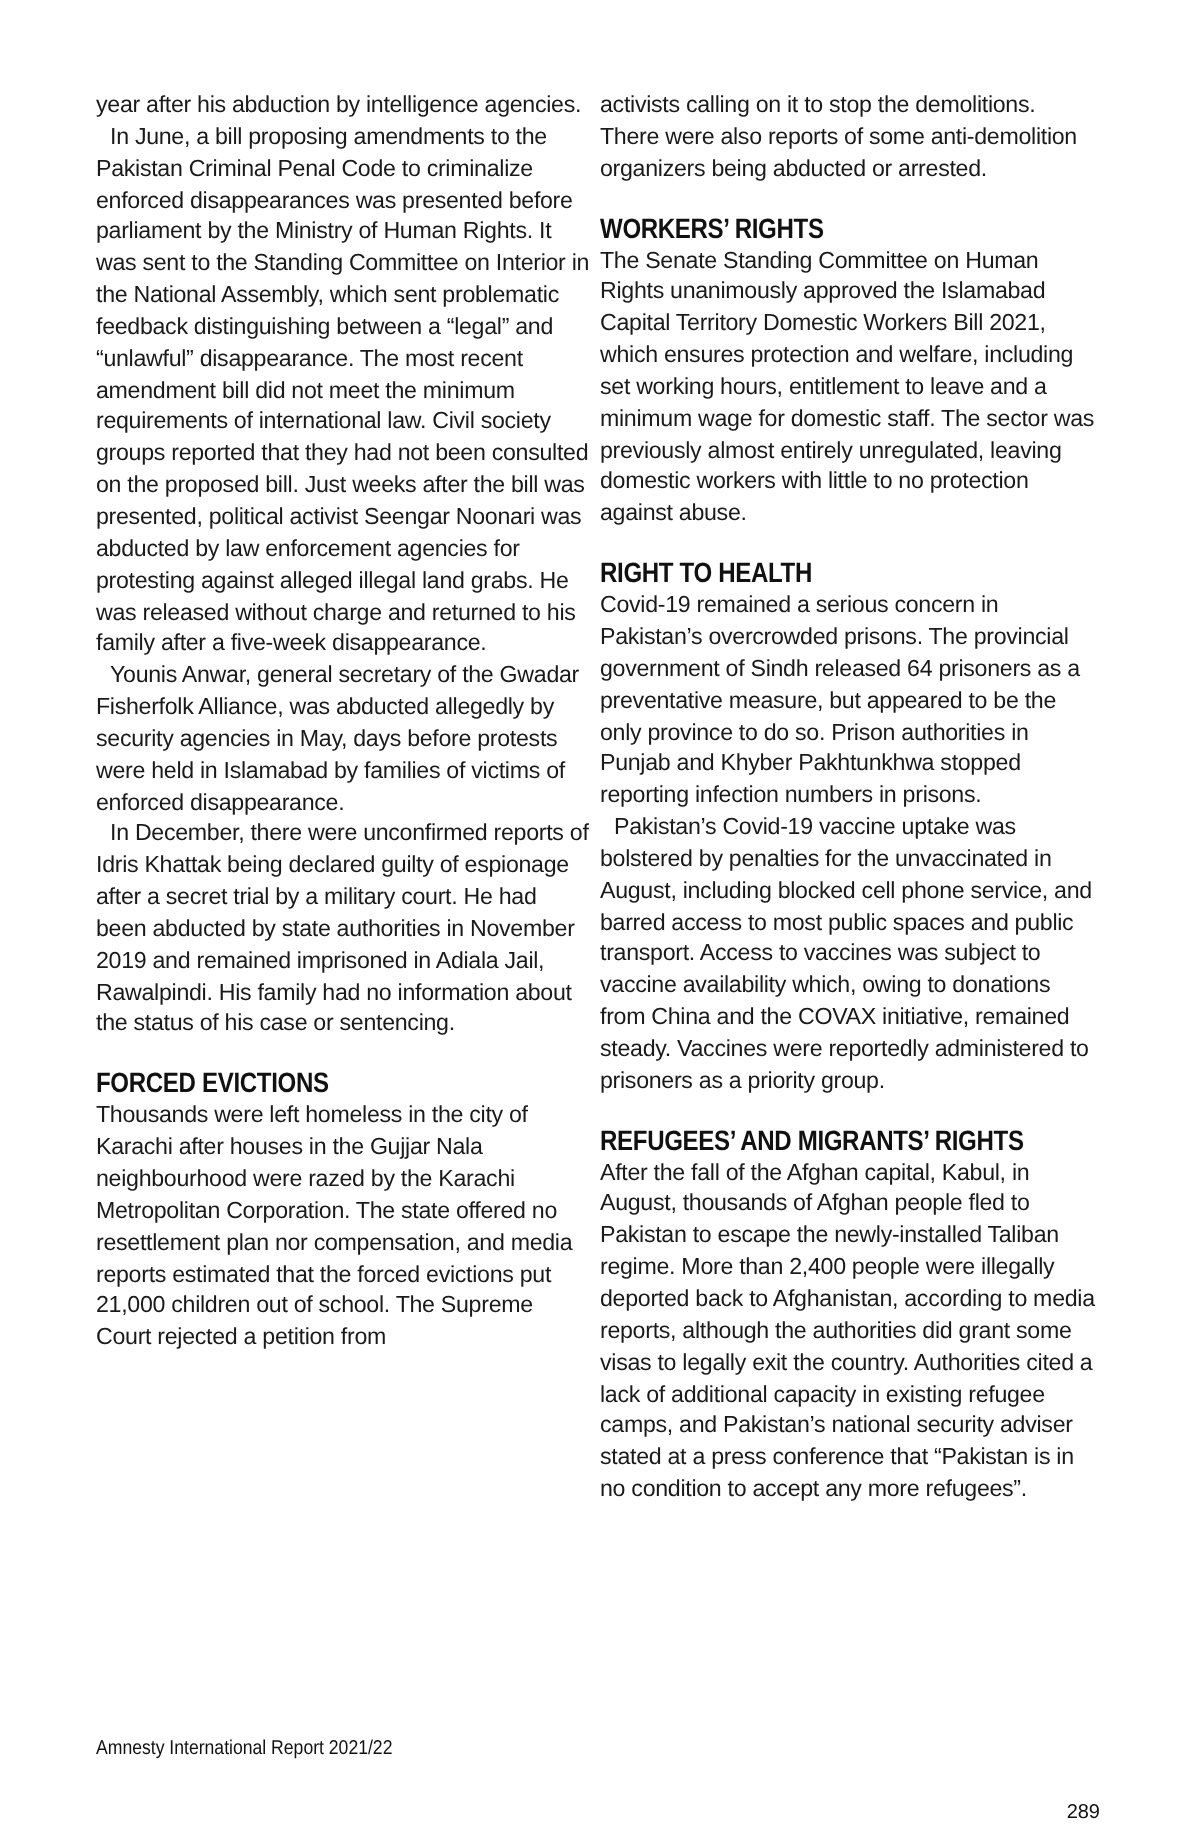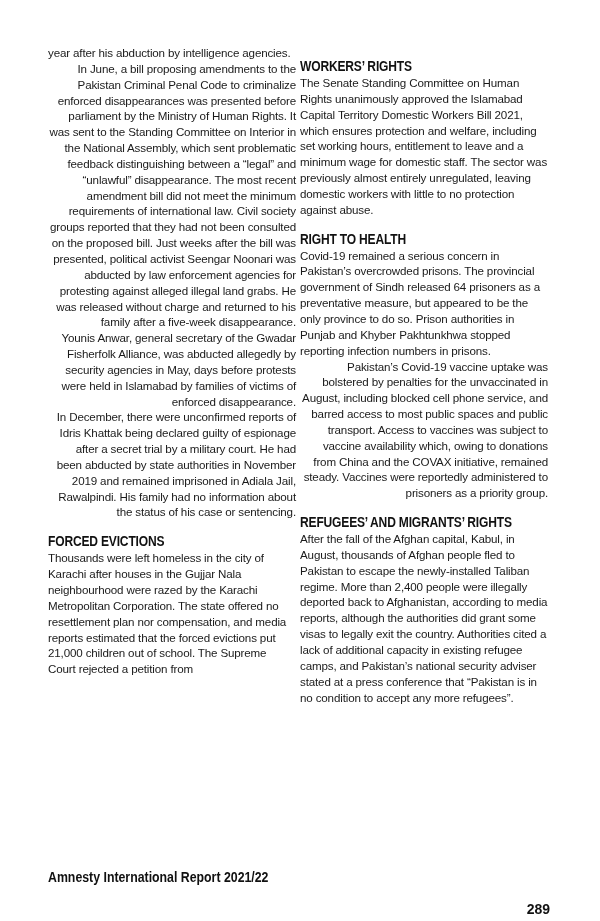--- a/index.html
+++ b/index.html
@@ -27,21 +27,21 @@
       font-size: 11.6px;
       line-height: 15.85px;
       letter-spacing: -0.15px;
     }
     .col-left { left: 48px; }
     .col-right { left: 300px; }
     .para {
       margin: 0;
       padding: 0;
     }
-    .para.indent { text-indent: 7px; text-align: right; }
+    .para.indent { text-indent: 7px; }
     .heading {
       margin: 0;
       padding: 0;
       font-family: "Liberation Sans", sans-serif;
       font-weight: bold;
       font-size: 14px;
       line-height: 18px;
       letter-spacing: -0.2px;
       transform: scaleX(0.86);
       transform-origin: left center;
@@ -49,22 +49,22 @@
       color: #111;
     }
     .section { margin-top: 10px; }
     .section.first { margin-top: 12px; }
     .footer {
       position: absolute;
       top: 869px;
       left: 48px;
       width: 502px;
       height: 14px;
-      font-size: 14px;
-      font-weight: bold;
+      font-size: 10px;
+      font-weight: normal;
       color: #111;
     }
     .footer-title {
       position: absolute;
       left: 0; top: 0;
       transform: scaleX(0.88);
       transform-origin: left center;
       white-space: nowrap;
     }
     .footer-page {
@@ -85,20 +85,21 @@
     <p class="para indent">Younis Anwar, general secretary of the Gwadar Fisherfolk Alliance, was abducted allegedly by security agencies in May, days before protests were held in Islamabad by families of victims of enforced disappearance.</p>
     <p class="para indent">In December, there were unconfirmed reports of Idris Khattak being declared guilty of espionage after a secret trial by a military court. He had been abducted by state authorities in November 2019 and remained imprisoned in Adiala Jail, Rawalpindi. His family had no information about the status of his case or sentencing.</p>
 
     <div class="section first">
       <h2 class="heading">FORCED EVICTIONS</h2>
       <p class="para">Thousands were left homeless in the city of Karachi after houses in the Gujjar Nala neighbourhood were razed by the Karachi Metropolitan Corporation. The state offered no resettlement plan nor compensation, and media reports estimated that the forced evictions put 21,000 children out of school. The Supreme Court rejected a petition from</p>
     </div>
   </div>
 
   <div class="column col-right">
+    <p class="para">activists calling on it to stop the demolitions. There were also reports of some anti-demolition organizers being abducted or arrested.</p>
 
     <div class="section first">
       <h2 class="heading">WORKERS’ RIGHTS</h2>
       <p class="para">The Senate Standing Committee on Human Rights unanimously approved the Islamabad Capital Territory Domestic Workers Bill 2021, which ensures protection and welfare, including set working hours, entitlement to leave and a minimum wage for domestic staff. The sector was previously almost entirely unregulated, leaving domestic workers with little to no protection against abuse.</p>
     </div>
 
     <div class="section first">
       <h2 class="heading">RIGHT TO HEALTH</h2>
       <p class="para">Covid-19 remained a serious concern in Pakistan’s overcrowded prisons. The provincial government of Sindh released 64 prisoners as a preventative measure, but appeared to be the only province to do so. Prison authorities in Punjab and Khyber Pakhtunkhwa stopped reporting infection numbers in prisons.</p>
       <p class="para indent">Pakistan’s Covid-19 vaccine uptake was bolstered by penalties for the unvaccinated in August, including blocked cell phone service, and barred access to most public spaces and public transport. Access to vaccines was subject to vaccine availability which, owing to donations from China and the COVAX initiative, remained steady. Vaccines were reportedly administered to prisoners as a priority group.</p>

